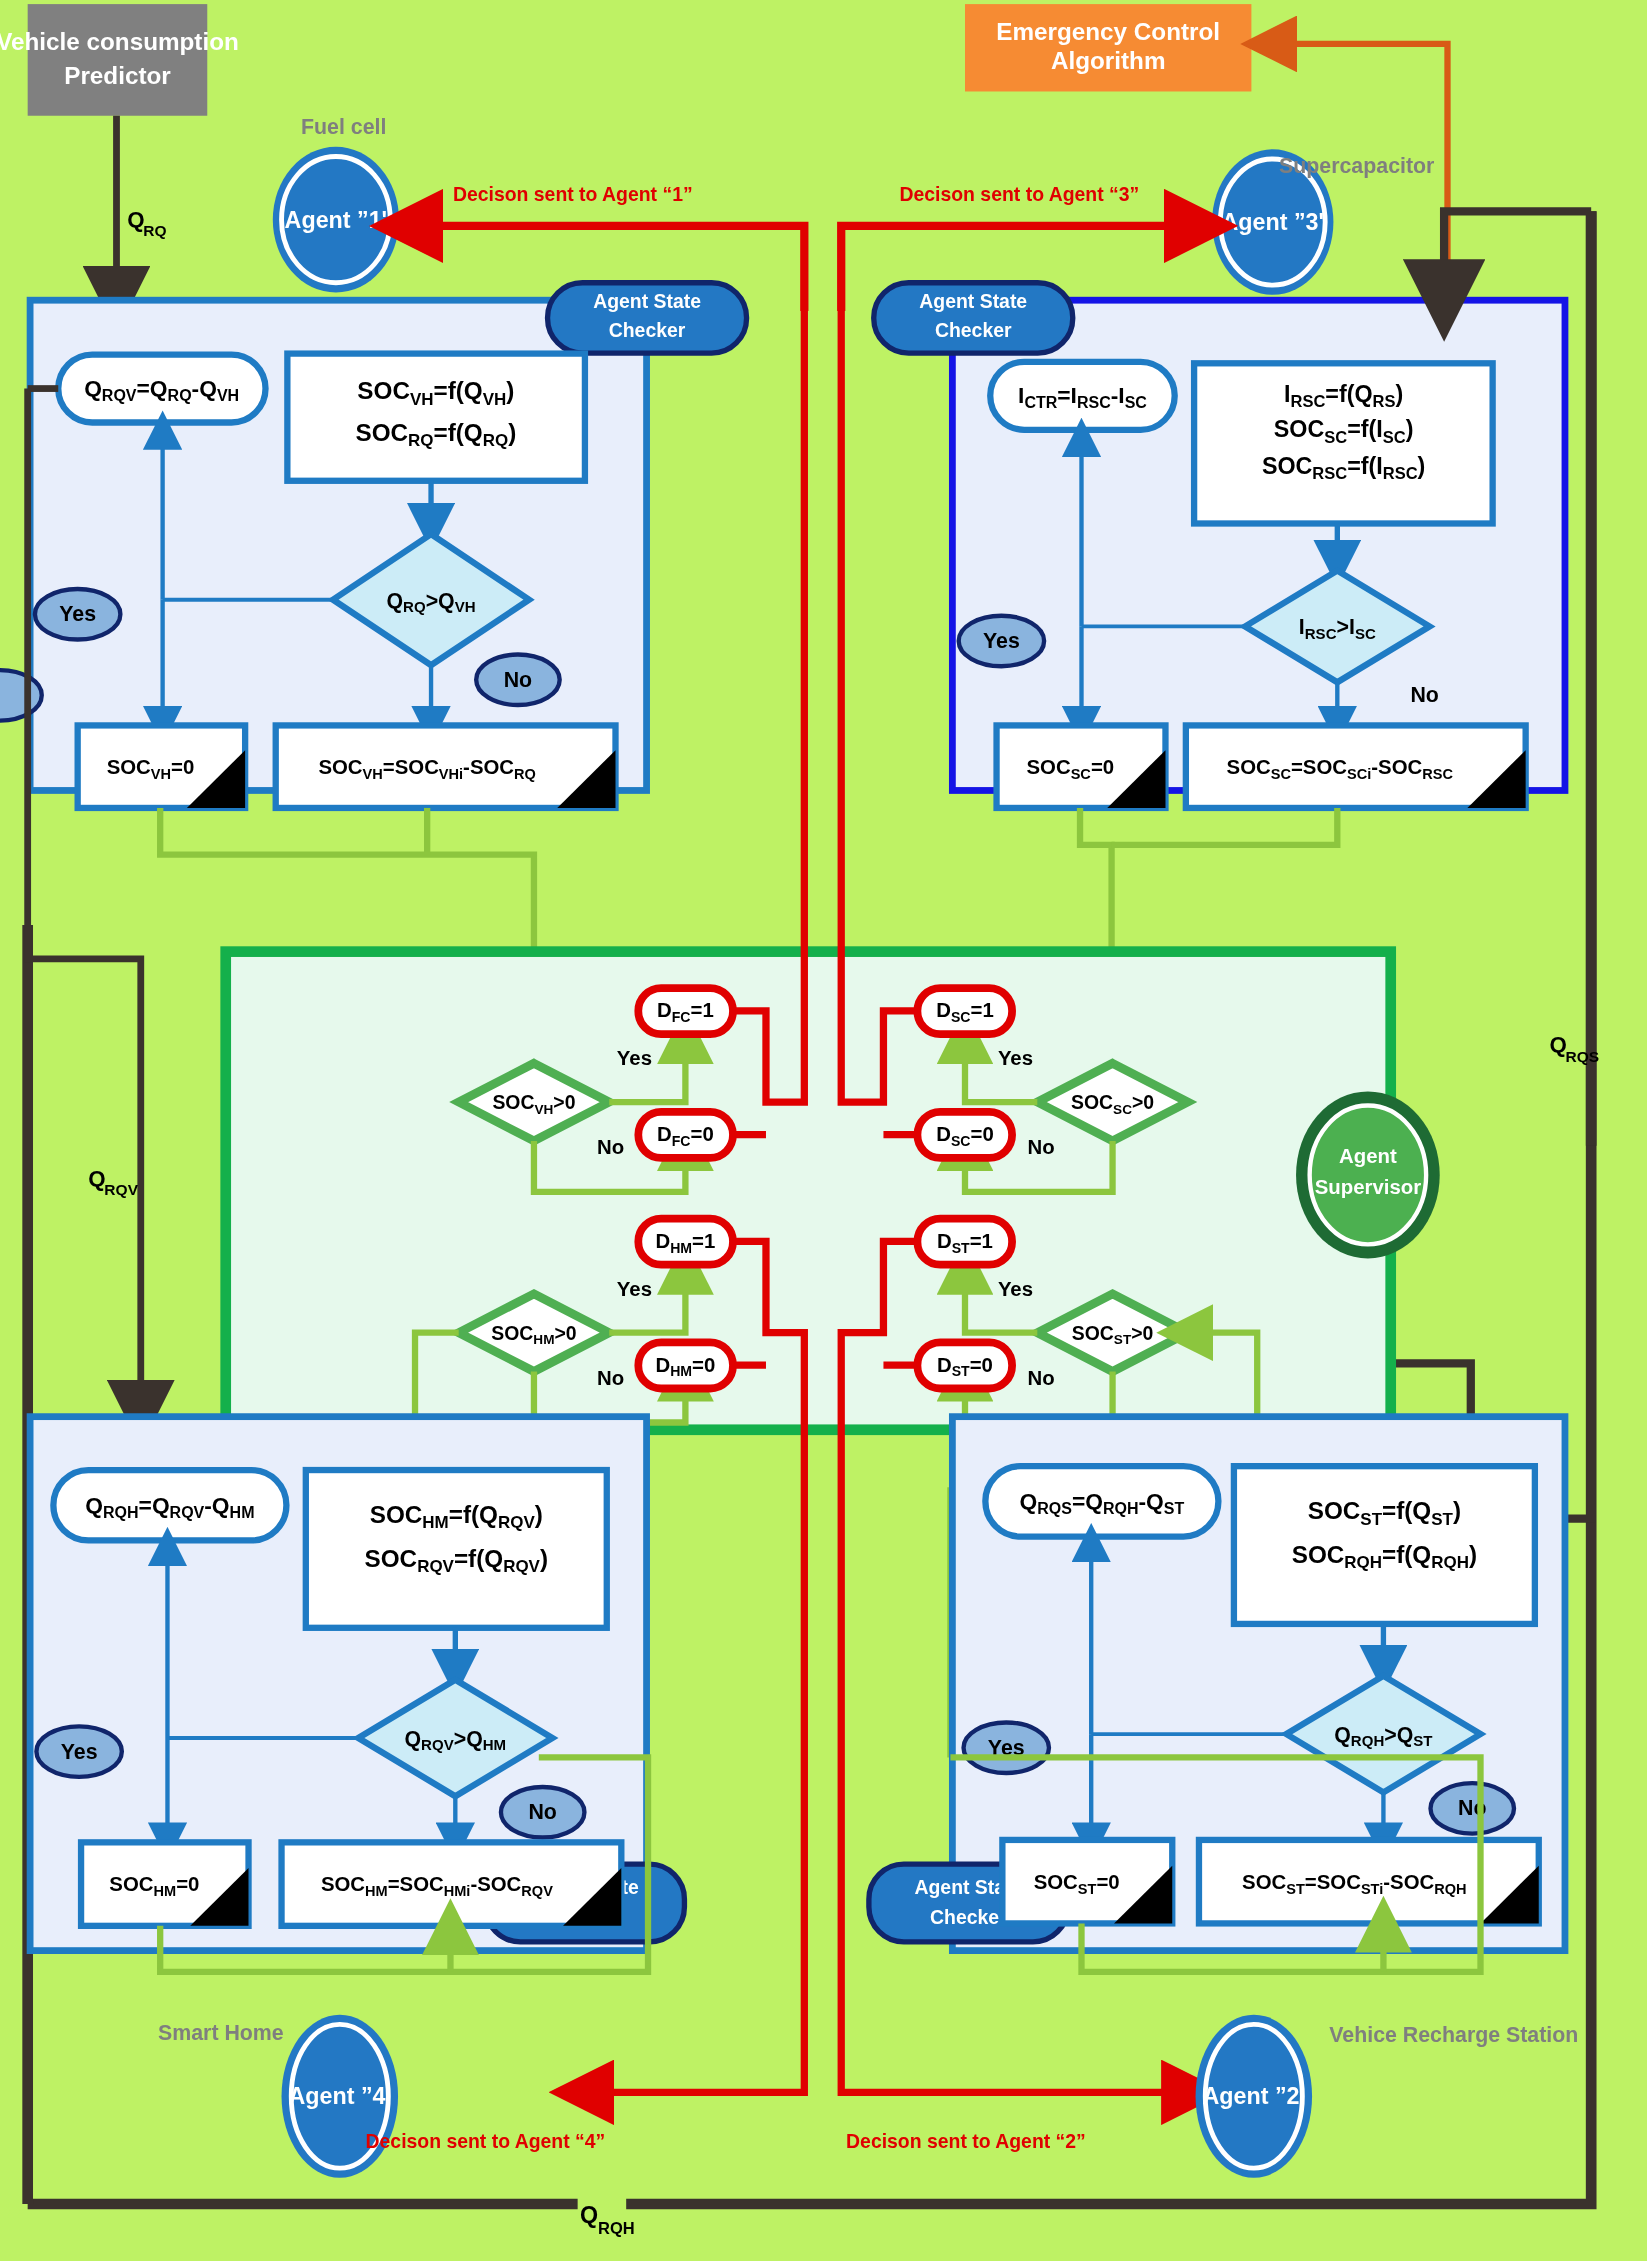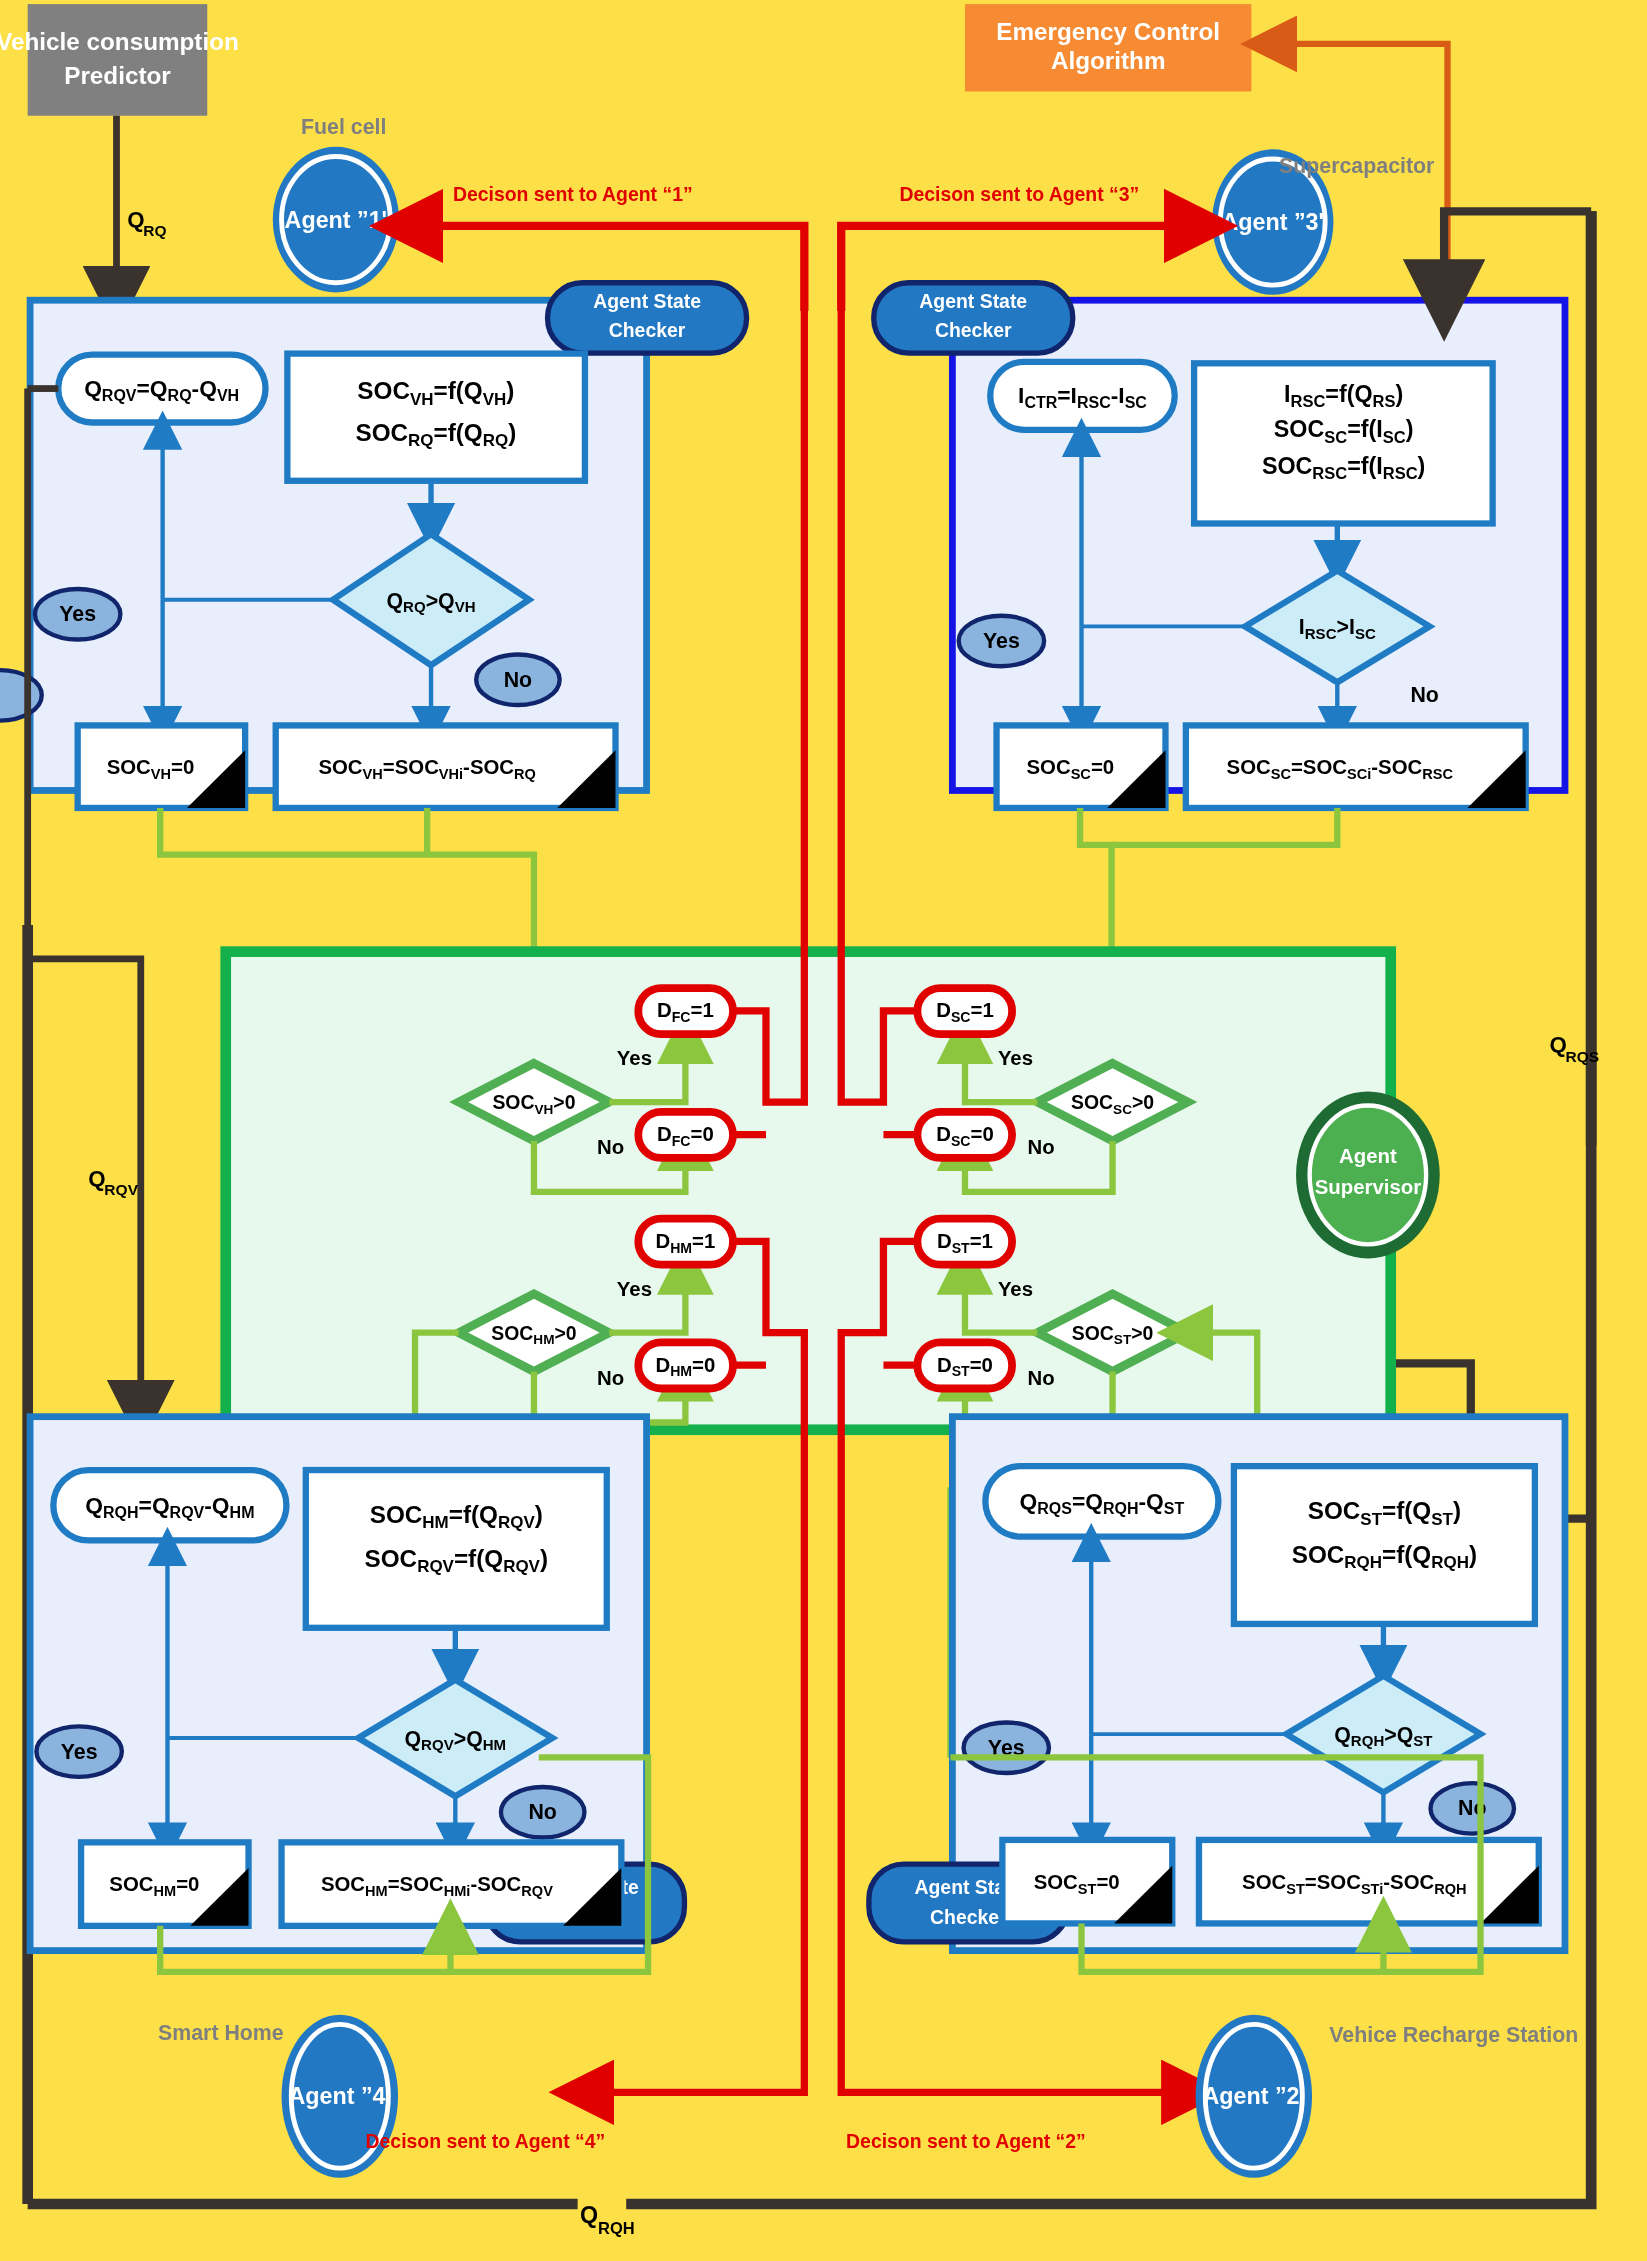--- a/index.html
+++ b/index.html
@@ -1,17 +1,17 @@
 <!DOCTYPE html>
 <html style="font-size:7.8px"><head>
 <meta charset="utf-8">
 <style>
   html,body{margin:0;padding:0;background:#ffffff;}
   body{font-family:"Liberation Sans", sans-serif;}
-  #stage{position:relative;width:1647px;height:2261px;background:#fde047;overflow:hidden;}
+  #stage{position:relative;width:1647px;height:2261px;background:#bef264;overflow:hidden;}
   svg{position:absolute;left:0;top:0;width:1647px;height:2261px;}
   text{font-family:"Liberation Sans", sans-serif;dominant-baseline:middle;}
   .ttl{font-weight:bold;}
 </style>
 </head>
 <body>
 
 <div id="stage">
 <svg viewBox="0 0 3393 4657" xmlns="http://www.w3.org/2000/svg">
 

